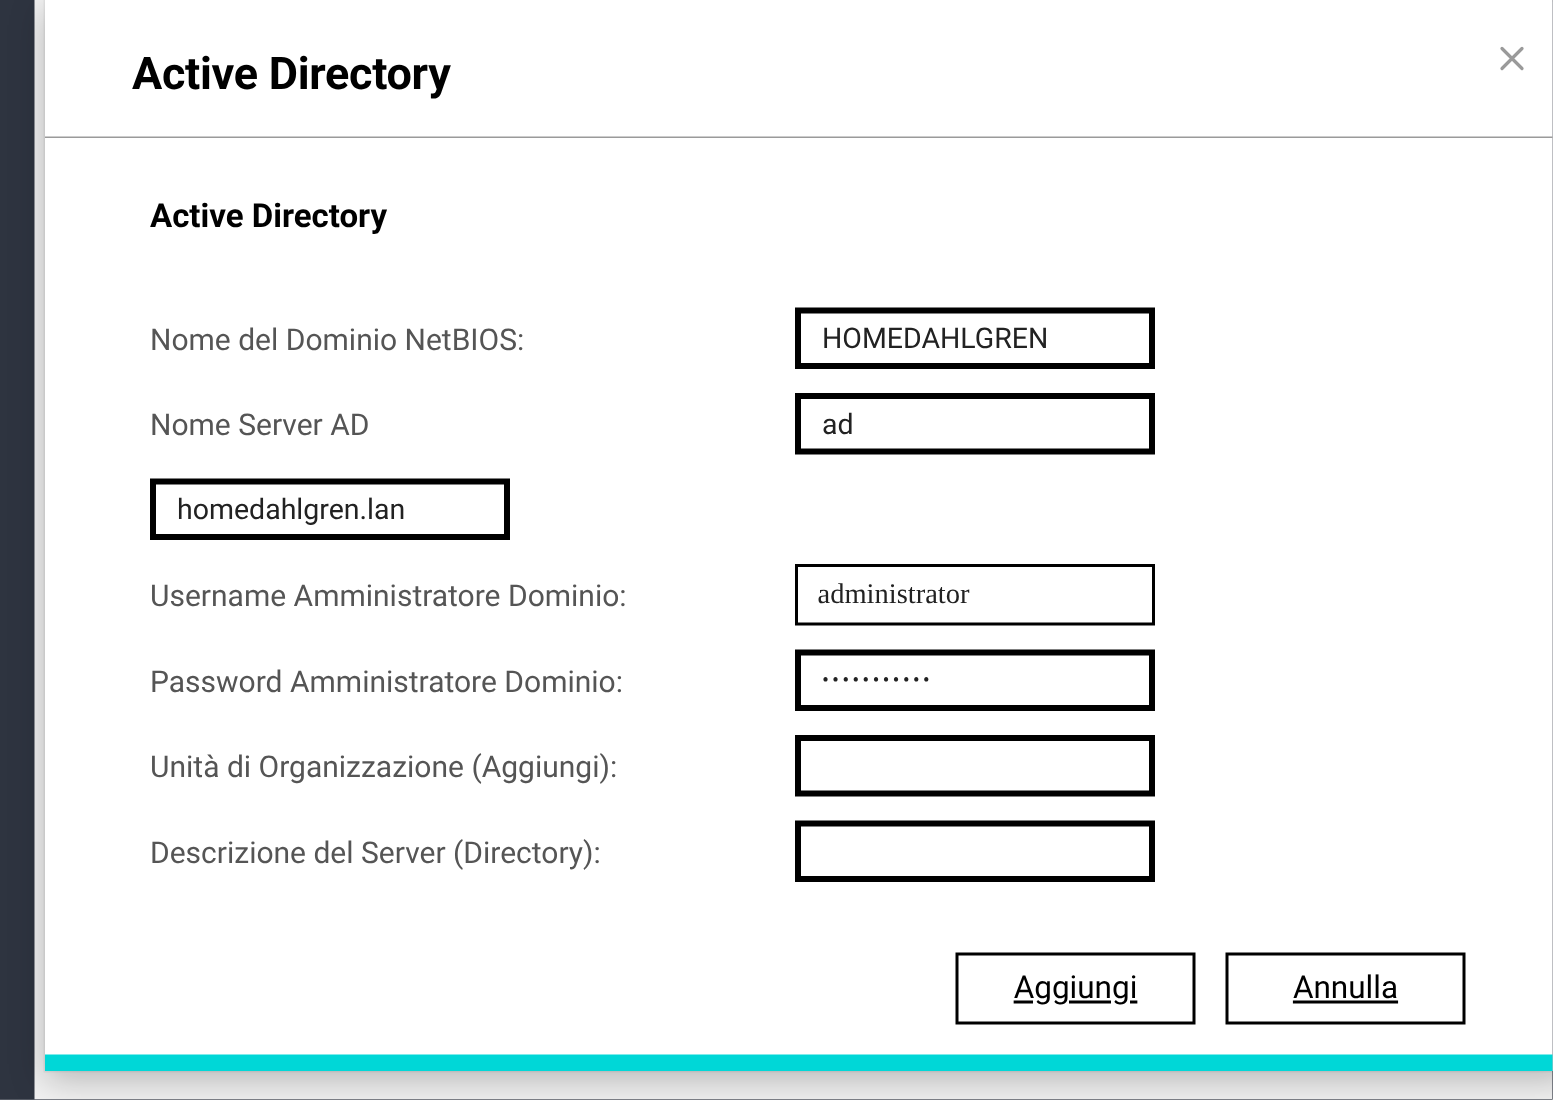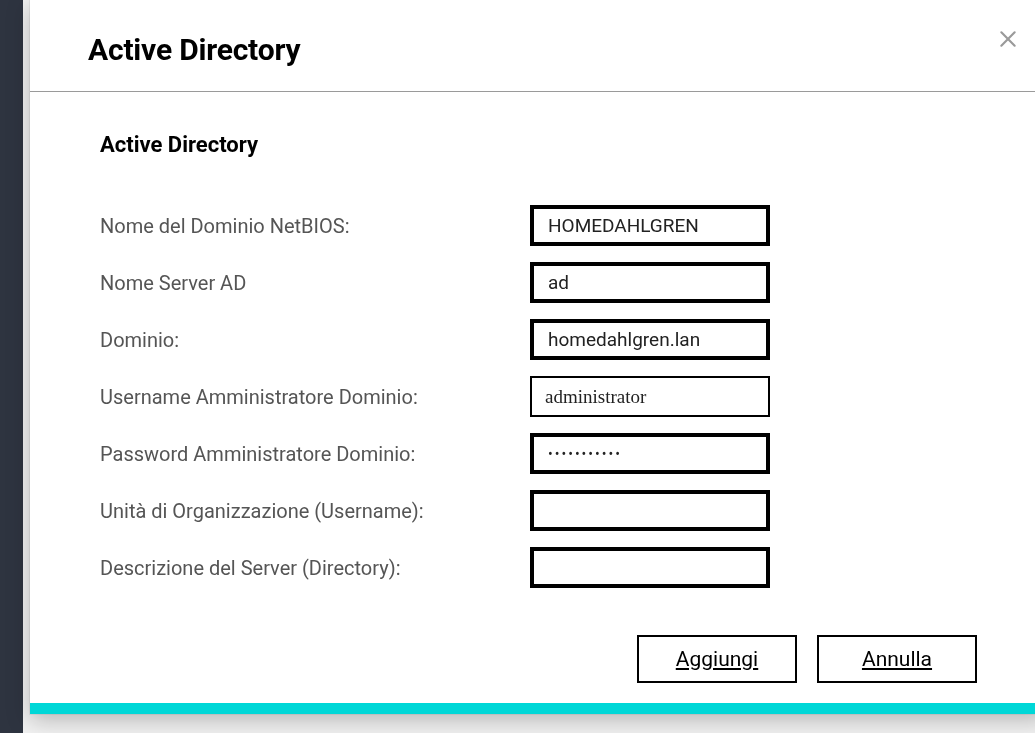--- a/index.html
+++ b/index.html
@@ -160,36 +160,35 @@
       <div class="form-label">Nome del Dominio NetBIOS:</div>
       <input class="form-input" type="text" value="HOMEDAHLGREN" style="">
     </div>
 
     <div class="form-row">
       <div class="form-label">Nome Server AD</div>
       <input class="form-input" type="text" value="ad" style="">
     </div>
 
     <div class="form-row">
-      <div class="form-label">Dominio:</div>
       <input class="form-input" type="text" value="homedahlgren.lan" style="">
     </div>
 
     <div class="form-row">
       <div class="form-label">Username Amministratore Dominio:</div>
       <input class="form-input focused" type="text" value="administrator" style="">
     </div>
 
     <div class="form-row">
       <div class="form-label">Password Amministratore Dominio:</div>
       <input class="form-input" type="password" value="•••••••••••" style="">
     </div>
 
     <div class="form-row">
-      <div class="form-label">Unità di Organizzazione (Username):</div>
+      <div class="form-label">Unità di Organizzazione (Aggiungi):</div>
       <input class="form-input" type="text" value="" style="">
     </div>
 
     <div class="form-row">
       <div class="form-label">Descrizione del Server (Directory):</div>
       <input class="form-input" type="text" value="" style="">
     </div>
   </div>
 
   <div class="button-row">

